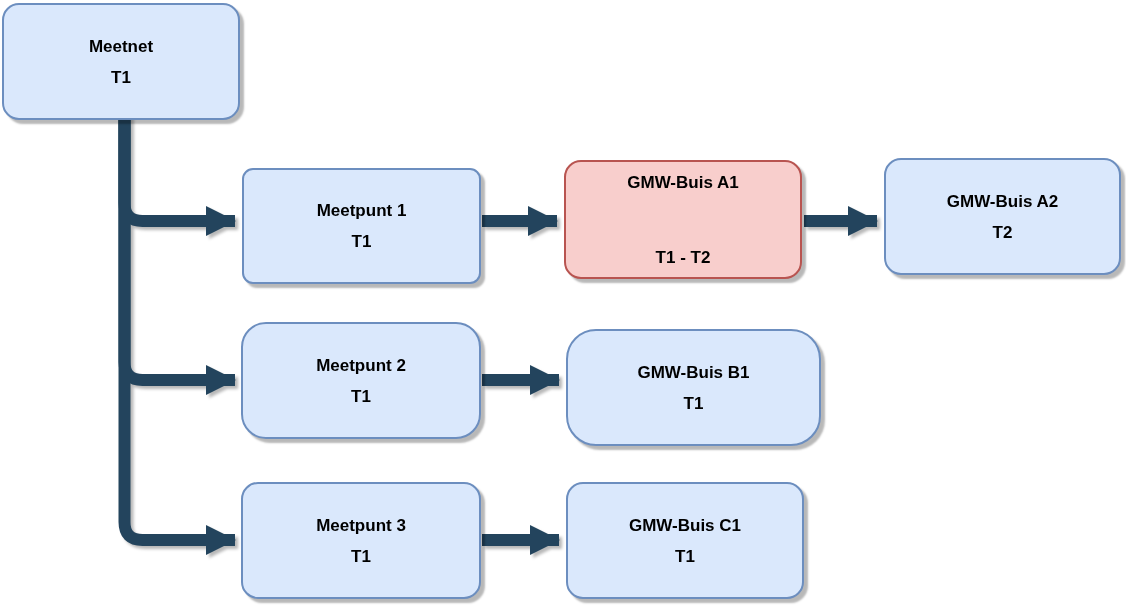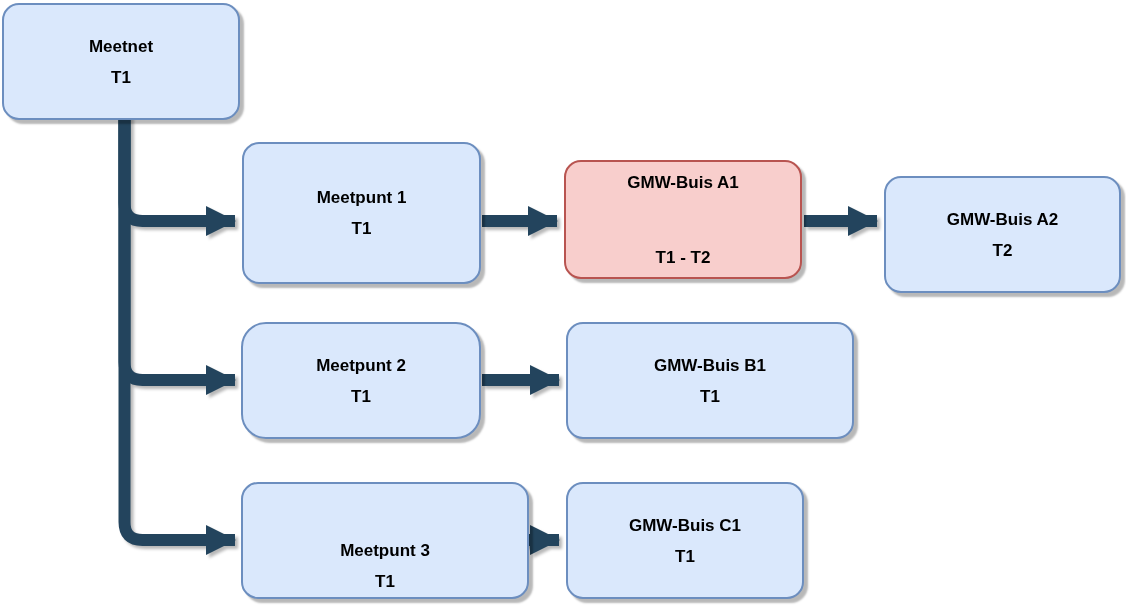--- a/index.html
+++ b/index.html
@@ -53,26 +53,26 @@
   }
   .node.red {
     background: var(--red_fill, #F8CECC);
     border-color: var(--red_border, #B85450);
   }
   .node .label, .node .period {
     white-space: nowrap;
   }
   
   #n-meetnet   { left: 2px;   top: 3px;   width: 238px; height: 117px; }
-  #n-meetpunt1 { left: 242px; top: 142px; width: 239px; height: 142px; }
+  #n-meetpunt1 { left: 242px; top: 168px; width: 239px; height: 116px; border-radius: 11px; }
   #n-gmw-a1    { left: 564px; top: 160px; width: 238px; height: 119px; gap: 44px; }
-  #n-gmw-a2    { left: 884px; top: 176px; width: 237px; height: 117px; text-align: center; }
+  #n-gmw-a2    { left: 884px; top: 158px; width: 237px; height: 117px; text-align: center; }
   #n-meetpunt2 { left: 241px; top: 322px; width: 240px; height: 117px; border-radius: 25px; }
-  #n-gmw-b1    { left: 566px; top: 322px; width: 288px; height: 117px; }
-  #n-meetpunt3 { left: 241px; top: 482px; width: 288px; height: 117px; justify-content: flex-end; }
+  #n-gmw-b1    { left: 566px; top: 329px; width: 255px; height: 117px; border-radius: 30px; }
+  #n-meetpunt3 { left: 241px; top: 482px; width: 240px; height: 117px; }
   #n-gmw-c1    { left: 566px; top: 482px; width: 238px; height: 117px; text-align: right; }
 </style>
 </head>
 <body>
 
 <div class="canvas">
 
   <svg class="edges-svg" width="1126" height="608" viewBox="0 0 1126 608">
     <defs>
       <marker id="arrowhead" markerUnits="userSpaceOnUse" markerWidth="34" markerHeight="34" refX="31" refY="17" orient="auto">

